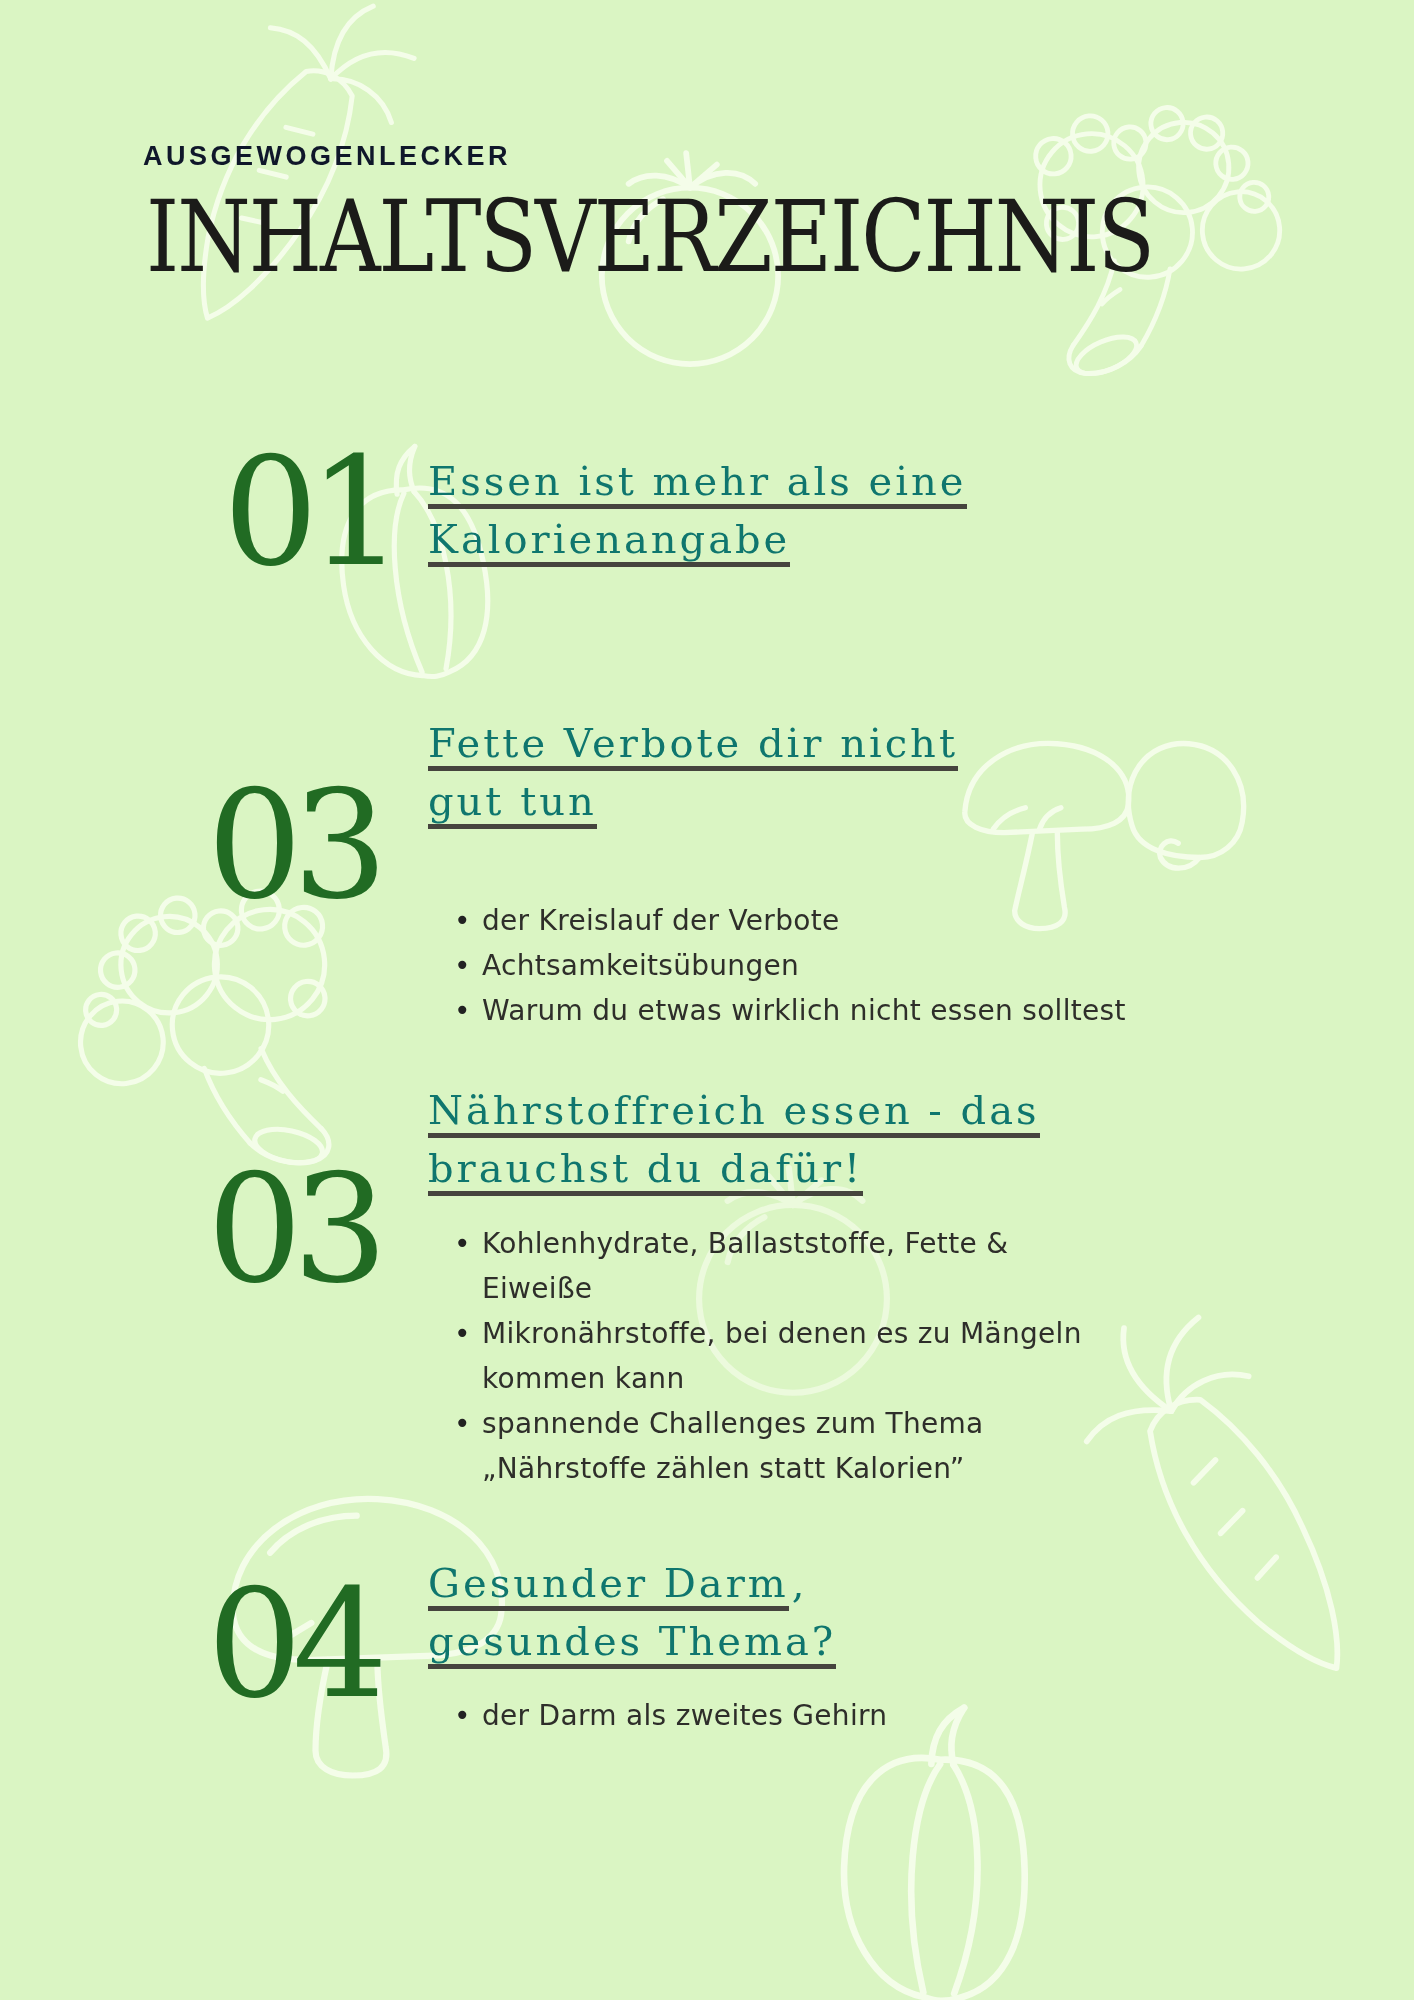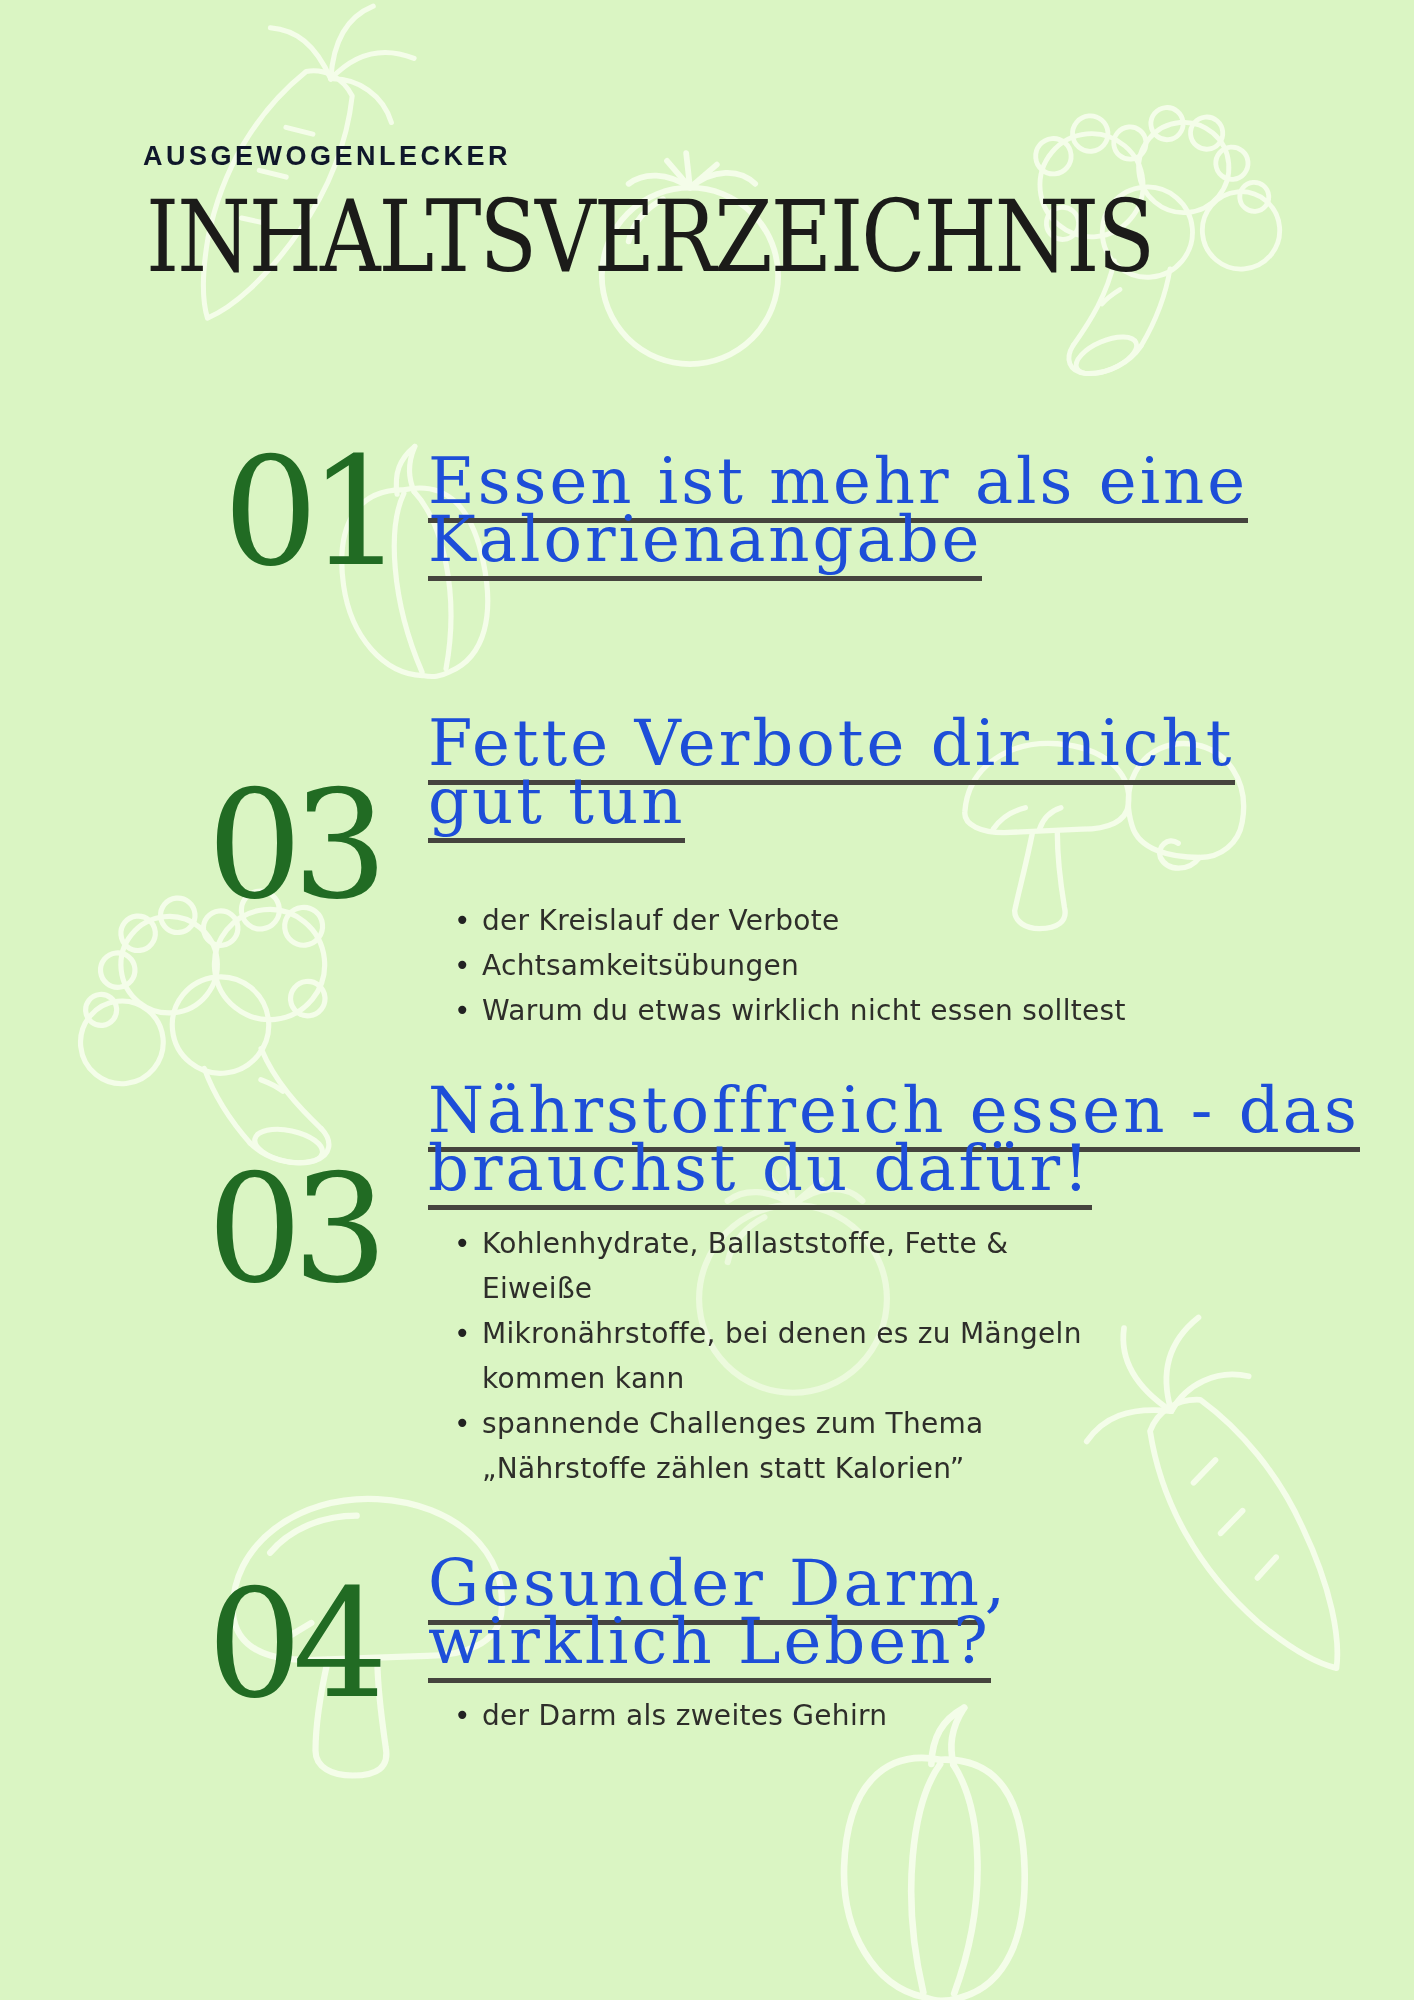--- a/index.html
+++ b/index.html
@@ -38,21 +38,21 @@
   .num{
     position:absolute;left:207px;
     font-family:"DejaVu Serif",serif;
     font-size:150px;line-height:150px;letter-spacing:-10px;
     color:#216b23;z-index:2;
   }
   #num-1{top:437px;margin-left:16px;} #num-2{top:770px;} #num-3{top:1154px;} #num-4{top:1569px;}
   .h{
     position:absolute;left:428px;z-index:2;
     font-family:"DejaVu Serif",serif;
-    font-size:64px;color:#1d4ed8;letter-spacing:3px;white-space:nowrap;
+    font-size:40px;color:#0f766e;letter-spacing:3px;white-space:nowrap;
   }
   #h-1{top:457px;} #h-2{top:719px;} #h-3{top:1086px;} #h-4{top:1559px;}
   .hl{height:58px;line-height:48px;}
   .u{border-bottom:5px solid #45443d;padding-bottom:0;}
   .suffix{margin-left:3px;}
   .list{
     position:absolute;left:452px;margin:0;padding:0;list-style:none;
     font-size:28px;line-height:45px;color:#2e2e2a;letter-spacing:.3px;z-index:2;
   }
   #list-2{top:853px;width:720px;margin-top:45px;}
@@ -183,19 +183,19 @@
   </div>
   <ul class="list" id="list-3">
     <li>Kohlenhydrate, Ballaststoffe, Fette &amp; Eiweiße</li>
     <li>Mikronährstoffe, bei denen es zu Mängeln kommen kann</li>
     <li>spannende Challenges zum Thema „Nährstoffe zählen statt Kalorien”</li>
   </ul>
 
   <div class="num" id="num-4">04</div>
   <div class="h" id="h-4">
     <div class="hl"><span class="u">Gesunder Darm</span><span class="suffix">,</span></div>
-    <div class="hl"><span class="u">wirklich Leben?</span></div>
+    <div class="hl"><span class="u">gesundes Thema?</span></div>
   </div>
   <ul class="list" id="list-4">
     <li>der Darm als zweites Gehirn</li>
   </ul>
 
 </div>
 
 </body></html>

